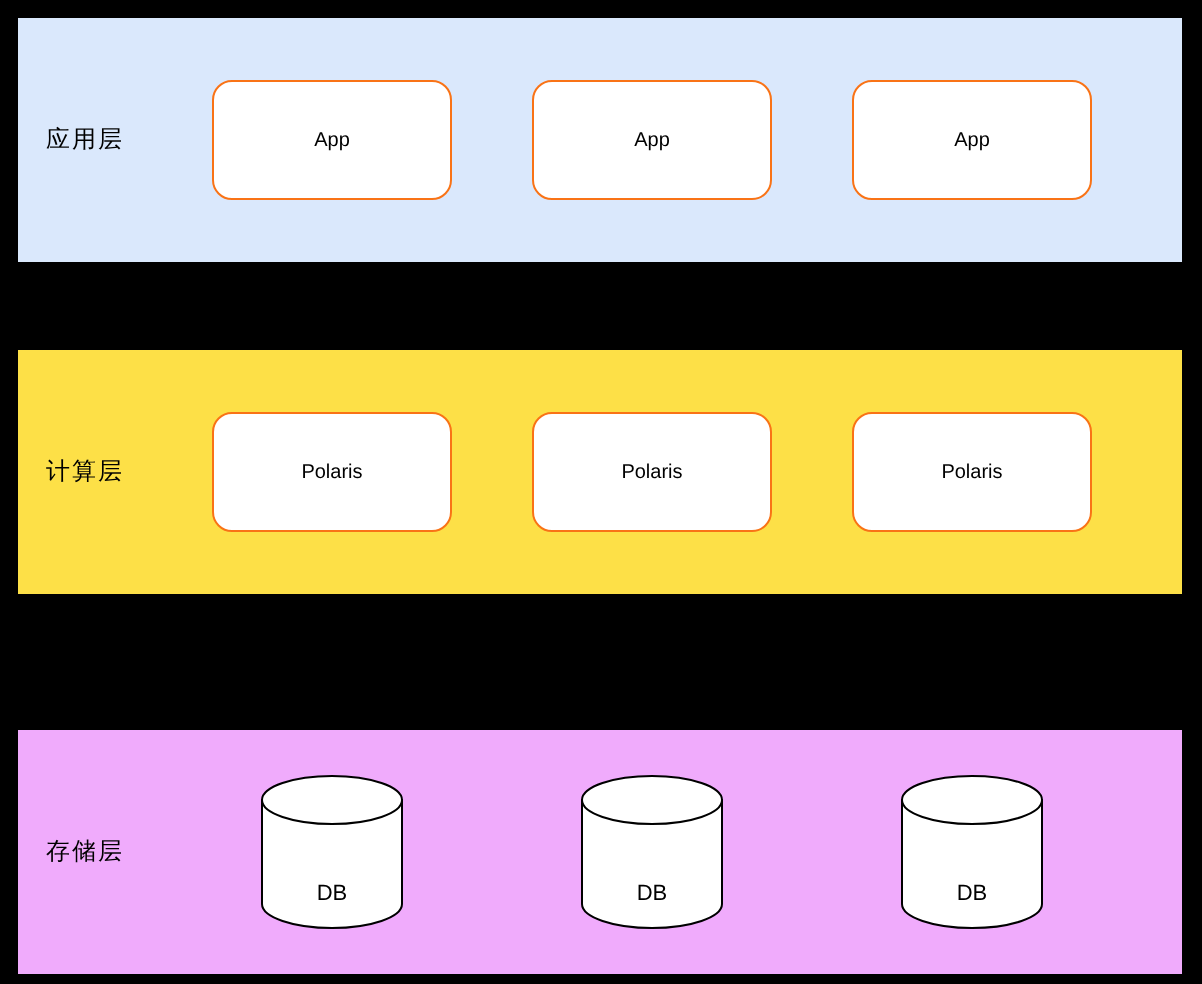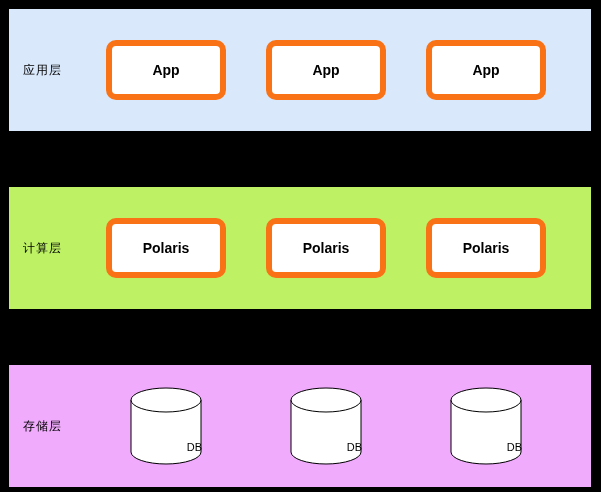--- a/index.html
+++ b/index.html
@@ -25,23 +25,23 @@
     width: 584px;
     border: 1px solid #000000;
     box-sizing: border-box;
   }
   .layer-app {
     top: 8px;
     height: 124px;
     background: #dae8fc;
   }
   .layer-compute {
-    top: 186px;
+    top: 174px;
     height: 124px;
-    background: #bef264;
+    background: #fde047;
   }
   .layer-storage {
     top: 364px;
     height: 124px;
     background: #f0abfc;
   }
   .layer-label {
     position: absolute;
     left: 14px;
     top: 50%;
@@ -51,29 +51,28 @@
     letter-spacing: 1px;
     white-space: nowrap;
   }
   .node {
     position: absolute;
     top: 50%;
     transform: translateY(-50%);
     width: 120px;
     height: 60px;
     background: #ffffff;
-    border: 6px solid #f97316;
+    border: 1px solid #f97316;
     border-radius: 10px;
     box-sizing: border-box;
     display: flex;
     align-items: center;
     justify-content: center;
-    font-size: 14px;
+    font-size: 10px;
     color: #000000;
-    font-weight: bold;
   }
   .node.col0 { left: 97px; }
   .node.col1 { left: 257px; }
   .node.col2 { left: 417px; }
 
   .db {
     position: absolute;
     top: 50%;
     transform: translateY(-50%);
     width: 72px;
@@ -85,21 +84,21 @@
   .db svg {
     display: block;
     width: 72px;
     height: 78px;
   }
   .db-label {
     position: absolute;
     left: 0;
     right: 0;
     bottom: 12px;
-    text-align: right;
+    text-align: center;
     font-size: 11px;
     color: #000000;
   }
 </style>
 </head>
 <body>
 
 <div class="diagram">
 
   <div class="layer layer-app">

